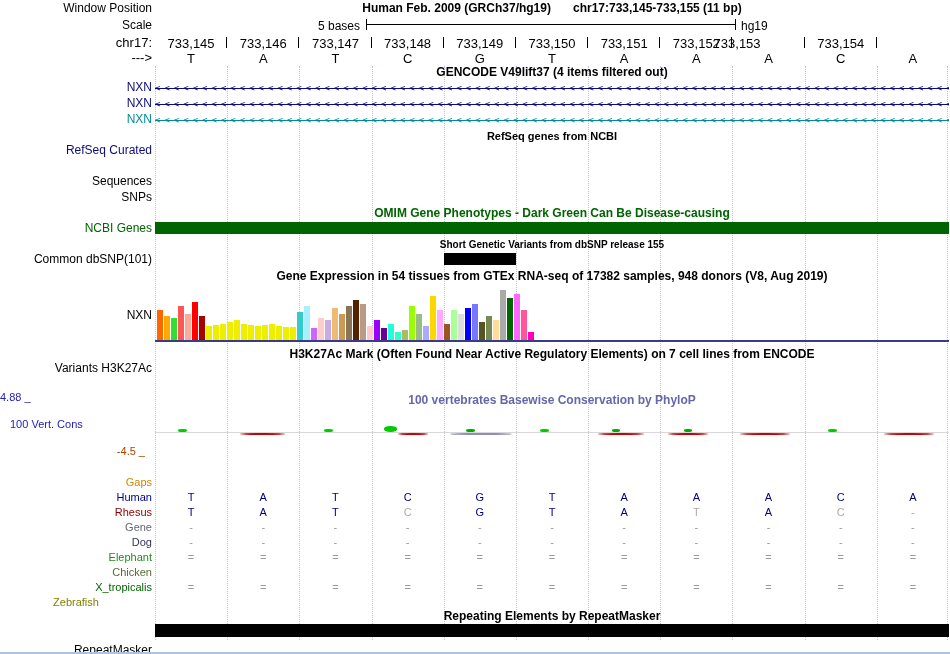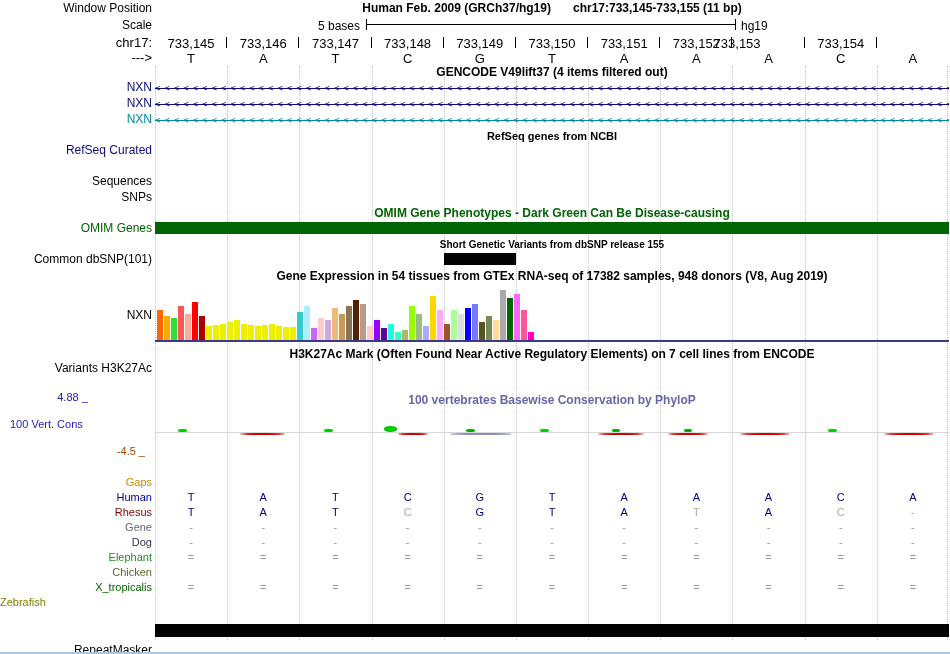--- a/index.html
+++ b/index.html
@@ -204,21 +204,21 @@
       <div style="position: absolute; left: 227.182px; top: 580px; width: 72.1818px; text-align: center; font-size: 11px; line-height: 14px; color: rgb(153, 153, 153);">=</div>
       <div style="position: absolute; left: 299.364px; top: 580px; width: 72.1818px; text-align: center; font-size: 11px; line-height: 14px; color: rgb(153, 153, 153);">=</div>
       <div style="position: absolute; left: 371.545px; top: 580px; width: 72.1818px; text-align: center; font-size: 11px; line-height: 14px; color: rgb(153, 153, 153);">=</div>
       <div style="position: absolute; left: 443.727px; top: 580px; width: 72.1818px; text-align: center; font-size: 11px; line-height: 14px; color: rgb(153, 153, 153);">=</div>
       <div style="position: absolute; left: 515.909px; top: 580px; width: 72.1818px; text-align: center; font-size: 11px; line-height: 14px; color: rgb(153, 153, 153);">=</div>
       <div style="position: absolute; left: 588.091px; top: 580px; width: 72.1818px; text-align: center; font-size: 11px; line-height: 14px; color: rgb(153, 153, 153);">=</div>
       <div style="position: absolute; left: 660.273px; top: 580px; width: 72.1818px; text-align: center; font-size: 11px; line-height: 14px; color: rgb(153, 153, 153);">=</div>
       <div style="position: absolute; left: 732.455px; top: 580px; width: 72.1818px; text-align: center; font-size: 11px; line-height: 14px; color: rgb(153, 153, 153);">=</div>
       <div style="position: absolute; left: 804.636px; top: 580px; width: 72.1818px; text-align: center; font-size: 11px; line-height: 14px; color: rgb(153, 153, 153);">=</div>
       <div style="position: absolute; left: 876.818px; top: 580px; width: 72.1818px; text-align: center; font-size: 11px; line-height: 14px; color: rgb(153, 153, 153);">=</div>
-      <div style="position: absolute; left: 0px; top: 595px; width: 152px; text-align: left; font-size: 11px; line-height: 14px; color: rgb(128, 128, 0);">Zebrafish</div>
+      <div style="position: absolute; left: 0px; top: 595px; width: 152px; text-align: center; font-size: 11px; line-height: 14px; color: rgb(128, 128, 0);">Zebrafish</div>
     </div>
 
   <div class="ll" style="top:2px">Window Position</div>
   <div class="ct" style="top:2px">
     <span>Human Feb. 2009 (GRCh37/hg19)</span><span style="display:inline-block;width:22px"></span><span>chr17:733,145-733,155 (11 bp)</span>
   </div>
 
   <div class="ll" style="top:19px">Scale</div>
   <div class="abs" style="left:155px;top:19px;width:205px;text-align:right;font-size:12px">5 bases</div>
   <div class="abs" style="left:366px;top:24px;width:370px;height:1px;background:#000"></div>
@@ -235,38 +235,39 @@
   <div class="ll" style="top: 113px; color: rgb(0, 139, 154);">NXN</div>
 
   <div class="ct" style="top:130px;font-size:11px">RefSeq genes from NCBI</div>
   <div class="ll" style="top: 144px; color: rgb(12, 12, 120); padding-left: 40px;">RefSeq Curated</div>
 
   <div class="ll" style="top:175px">Sequences</div>
   <div class="ll" style="top:191px">SNPs</div>
 
   <div class="ct" style="top: 207px; color: rgb(0, 100, 0);">OMIM Gene Phenotypes - Dark Green Can Be Disease-causing</div>
   <div class="abs" style="left: 155px; top: 222px; width: 794px; height: 12px; background: rgb(0, 100, 0);"></div>
-  <div class="ll" style="top: 222px; color: rgb(0, 100, 0);">OMIM Genes</div>
+  <div class="ll" style="top: 222px; color: rgb(0, 100, 0);">NCBI Genes</div>
 
   <div class="ct" style="top:239px;font-size:10px">Short Genetic Variants from dbSNP release 155</div>
   <div class="abs" style="left: 444px; top: 253px; width: 72px; height: 12px; background: rgb(0, 0, 0);"></div>
   <div class="ll" style="top:253px">Common dbSNP(101)</div>
 
   <div class="ct" style="top:270px">Gene Expression in 54 tissues from GTEx RNA-seq of 17382 samples, 948 donors (V8, Aug 2019)</div>
   <div class="ll" style="top:309px">NXN</div>
   <div class="abs" style="left: 155px; top: 340px; width: 794px; height: 2px; background: rgb(58, 58, 140);"></div>
 
   <div class="ct" style="top:348px">H3K27Ac Mark (Often Found Near Active Regulatory Elements) on 7 cell lines from ENCODE</div>
   <div class="ll" style="top:362px">Variants H3K27Ac</div>
 
   <div class="ct" style="top: 394px; color: rgb(102, 102, 170);">100 vertebrates Basewise Conservation by PhyloP</div>
-  <div class="abs" style="left: 0px; top: 391px; width: 145px; text-align: center; font-size: 11px; color: rgb(34, 34, 187);">4.88 _</div>
+  <div class="abs" style="left: 0px; top: 391px; width: 145px; text-align: left; font-size: 11px; color: rgb(34, 34, 187);">4.88 _</div>
   <div class="abs" style="left: 10px; top: 418px; font-size: 11px; color: rgb(34, 34, 187);">100 Vert. Cons</div>
   <div class="abs" style="left: 0px; top: 445px; width: 145px; text-align: right; font-size: 11px; color: rgb(170, 68, 0);">-4.5 _</div>
   <div class="abs" style="left: 155px; top: 432px; width: 794px; height: 1px; background: rgb(216, 216, 216);"></div>
 
 
+  <div class="ct" style="top:610px">Repeating Elements by RepeatMasker</div>
   <div class="abs" style="left: 155px; top: 624px; width: 794px; height: 13px; background: rgb(0, 0, 0);"></div>
   <div class="ll" style="top:644px">RepeatMasker</div>
 
   <div class="abs" style="left: 0px; top: 652px; width: 950px; height: 2px; background: rgb(169, 196, 228);"></div>
 
 </div>
 
 </body></html>

